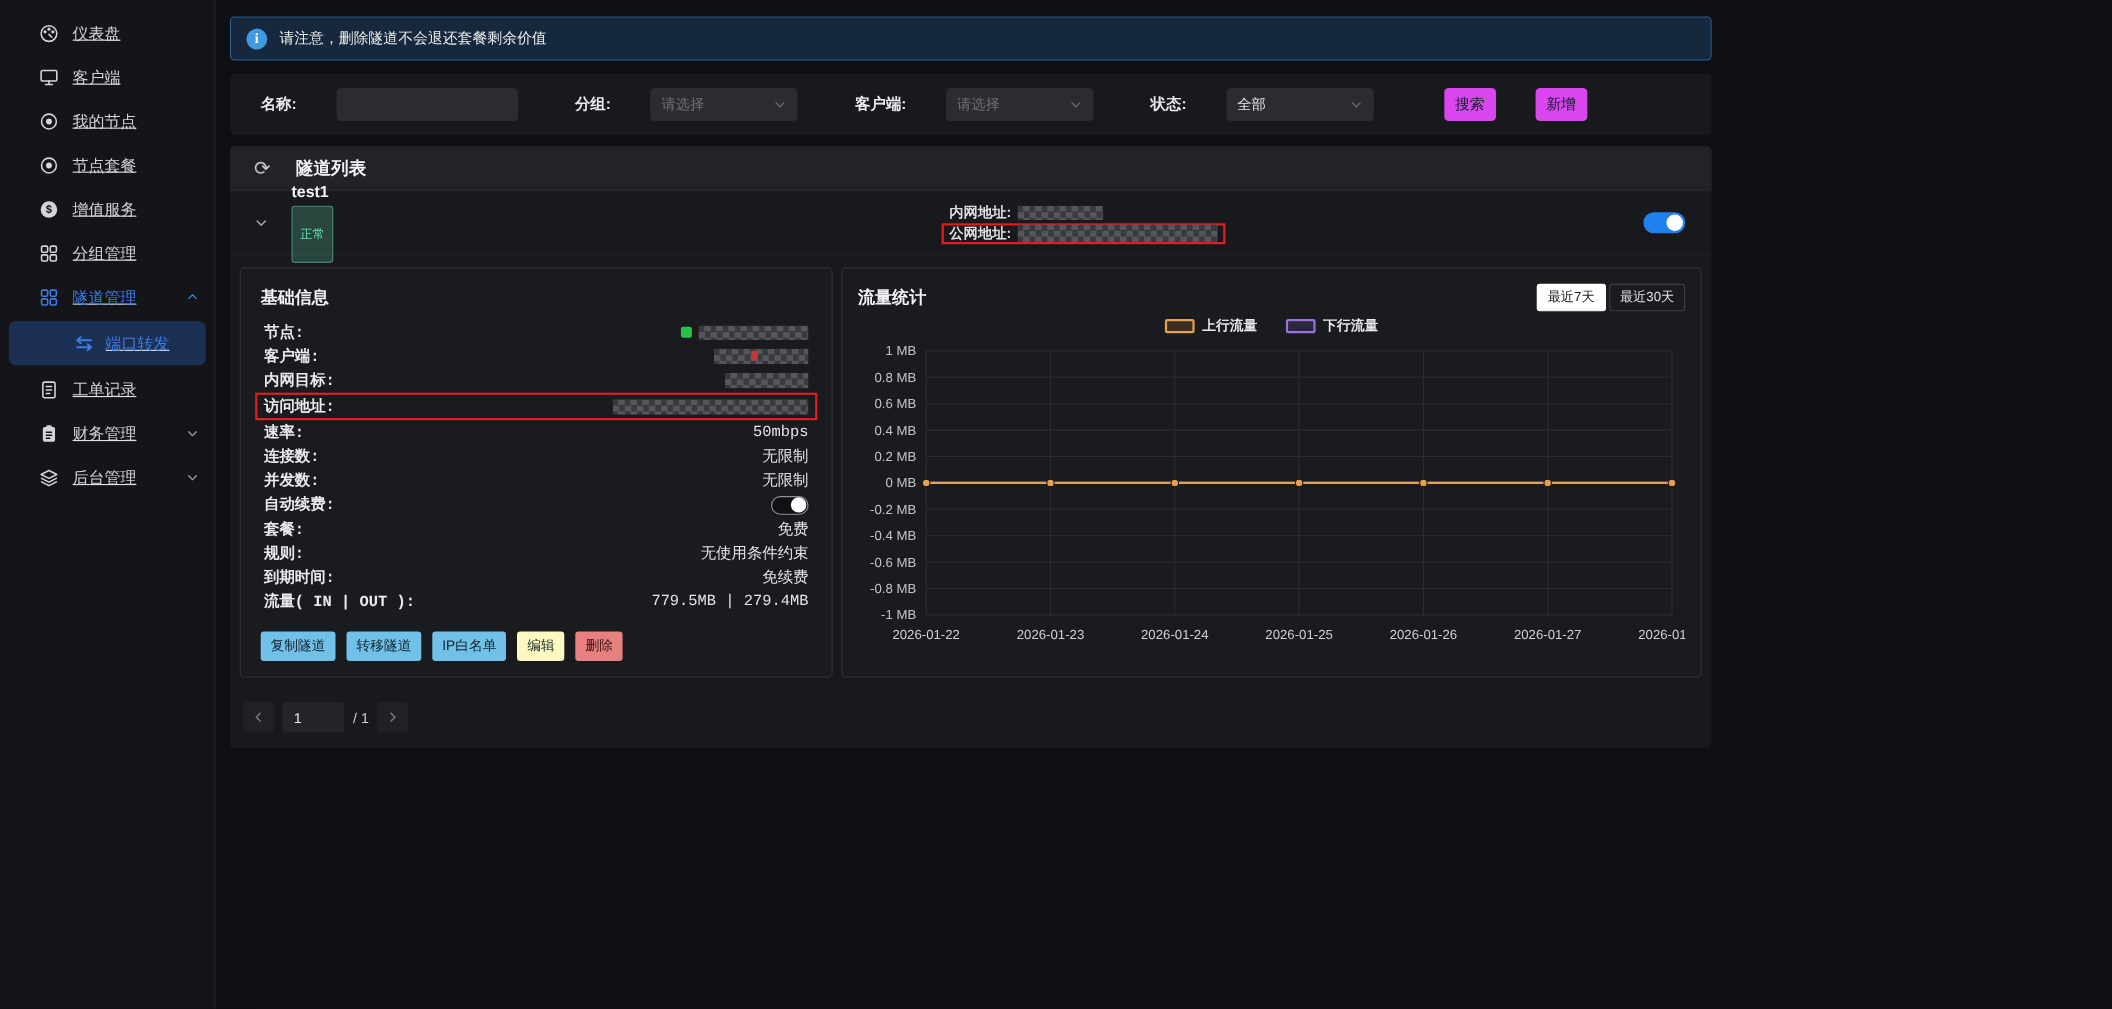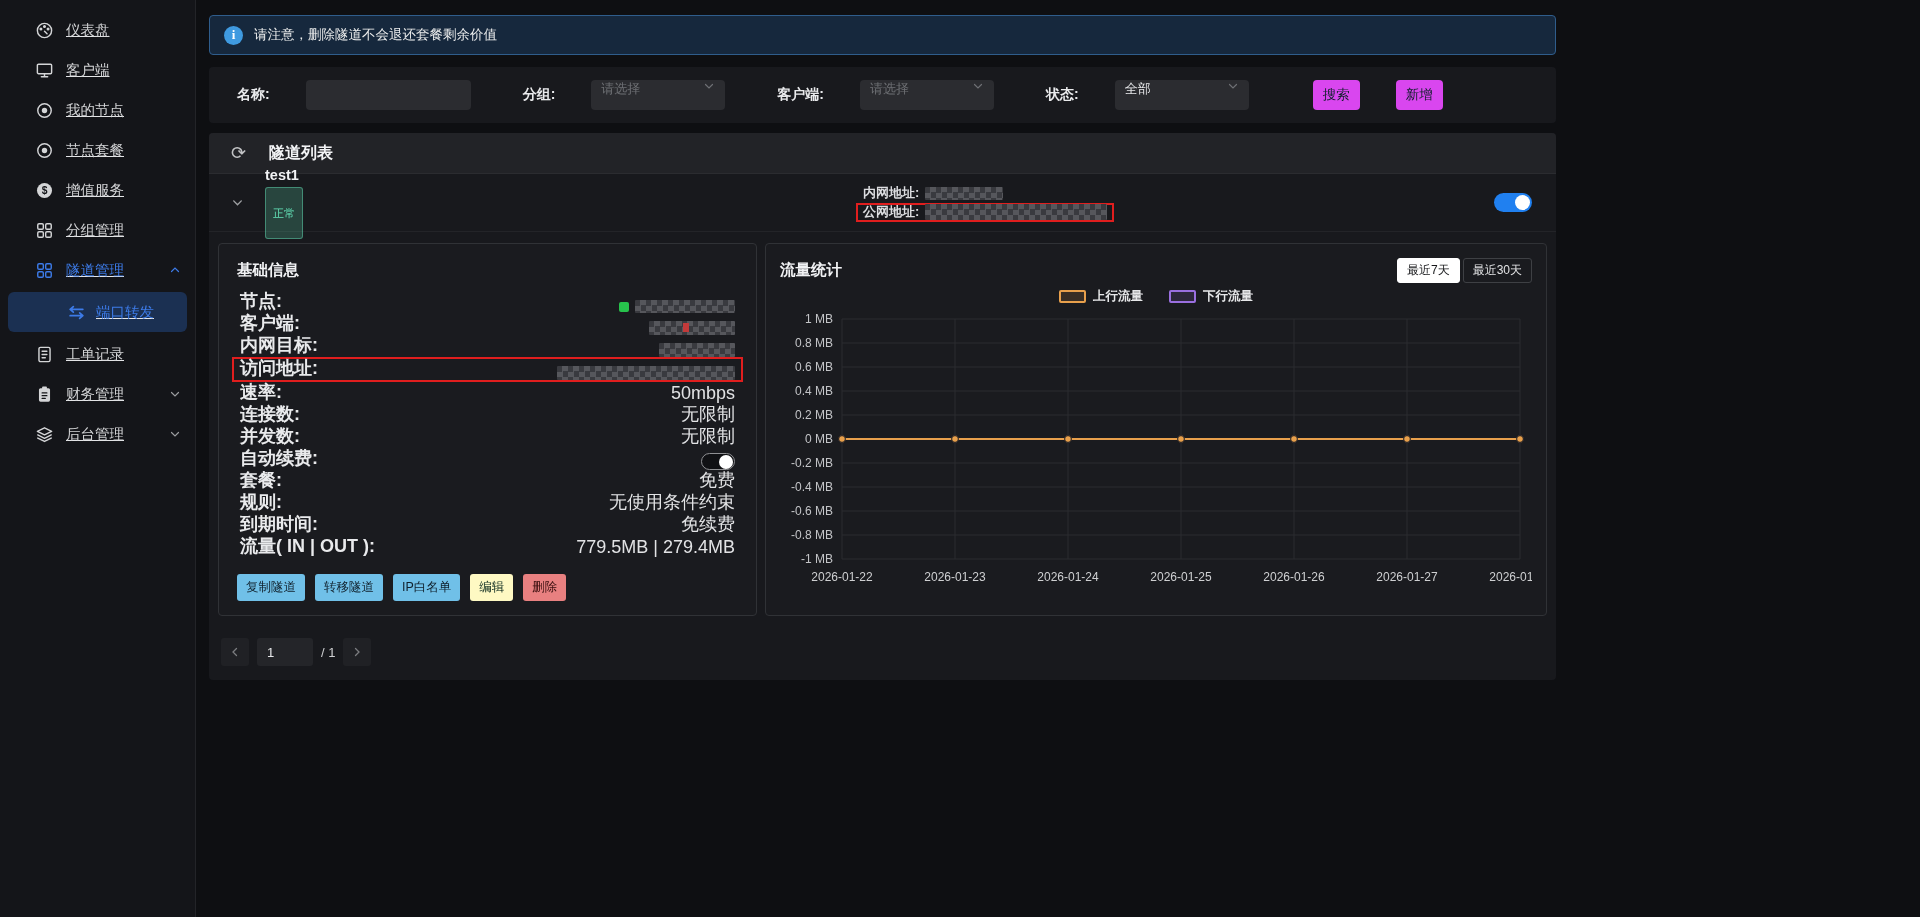--- a/index.html
+++ b/index.html
@@ -39,21 +39,21 @@
   .info-ico { width:19px; height:19px; border-radius:50%; background:#3f9ae0; color:#fff;
     font-size:13px; font-weight:bold; display:flex; align-items:center; justify-content:center;
     margin-right:11px; font-family:"Liberation Serif",serif; }
   .notice-text { font-size:13.5px; color:#eceded; }
 
   .card { background:#18191d; border-radius:4px;gap:24px; }
   .filter-card { height:56px; display:flex; align-items:center; padding:0 16px 0 28px; margin-bottom:10px; }
   .f-label { font-weight:bold; font-size:14px; color:#e9eaec; margin-right:12px; white-space:nowrap; }
   .f-input { width:165px; height:30px; background:#2b2c30; border:none; border-radius:4px; color:#e6e7e9;
     padding:0 10px; font-size:13px; outline:none; margin-right:28px; }
-  .f-select { width:134px; height:30px; background:#2b2c30; border-radius:4px; display:flex; 
+  .f-select { width:134px; height:30px; background:#2b2c30; border-radius:4px; display:flex; align-items:center;
     padding:0 10px; font-size:13px; margin-right:28px; cursor:pointer; }
   .f-select .ph { color:#6e7074; }
   .f-select .val { color:#e6e7e9; }
   .f-select .car { margin-left:auto; color:#6e7074; }
   .btn { border:none; border-radius:4px; cursor:pointer; font-family:inherit; }
   .btn-primary { background:#d946ef; color:#10202c; font-size:13.5px; height:30px; padding:0 10px; margin-left:12px; }
 
   
   .list-card { padding-bottom:14px; }
   .list-head { height:41px; background:#222327; border-radius:4px 4px 0 0; border-bottom:1px solid #2b2c30;
@@ -75,21 +75,21 @@
   .toggle { width:38px; height:19px; border-radius:10px; position:relative; margin-left:auto; cursor:pointer; }
   .toggle.on { background:#2080f0; }
   .toggle .knob { width:15px; height:15px; border-radius:50%; background:#fff; position:absolute; top:2px; }
   .toggle.on .knob { right:2px; }
 
   
   .detail { display:flex; gap:8px; padding:11px 9px 10px 9px; }
   .panel { border:1px solid #303236; border-radius:4px; background:#1a1b1f; }
   .panel-basic { width:550px; padding:16px 18px 14px 18px; }
   .panel-title { font-size:15.5px; font-weight:bold; color:#f2f3f5; margin-bottom:10px; }
-  .info-row { display:flex; align-items:flex-end; height:22px; font-size:18px; padding:0 3px; }
+  .info-row { display:flex; align-items:center; height:22px; font-size:14px; padding:0 3px;font-family:Liberation Mono, monospace; }
   .info-row .lab { font-weight:bold; color:#e9eaec; white-space:nowrap; }
   .info-row .val { margin-left:auto; color:#e2e3e5; display:flex; align-items:center; }
   .info-row.red-box { border:2px solid #e01e1e; margin:0 -5px; padding:0 6px; height:25px; }
   .node-square { width:10px; height:10px; background:#27c24c; border-radius:2px; margin-right:6px; }
   .red-speck { position:absolute; width:6px; height:9px; background:#c23a3a; left:34px; top:2px; }
   .mini-toggle { width:34px; height:17px; border-radius:9px; background:#101114; border:1px solid #8f9093; position:relative; }
   .mini-toggle .knob { width:14px; height:14px; border-radius:50%; background:#fff; position:absolute; right:1px; top:0.5px; }
   .action-btns { margin-top:16px; display:flex; gap:10px; }
   .sm-btn { height:27px; padding:0 9px; font-size:12.5px; border-radius:3px; border:none; cursor:pointer; font-family:inherit; }
   .sm-btn.primary { background:#70c0e8; color:#10202c; }

